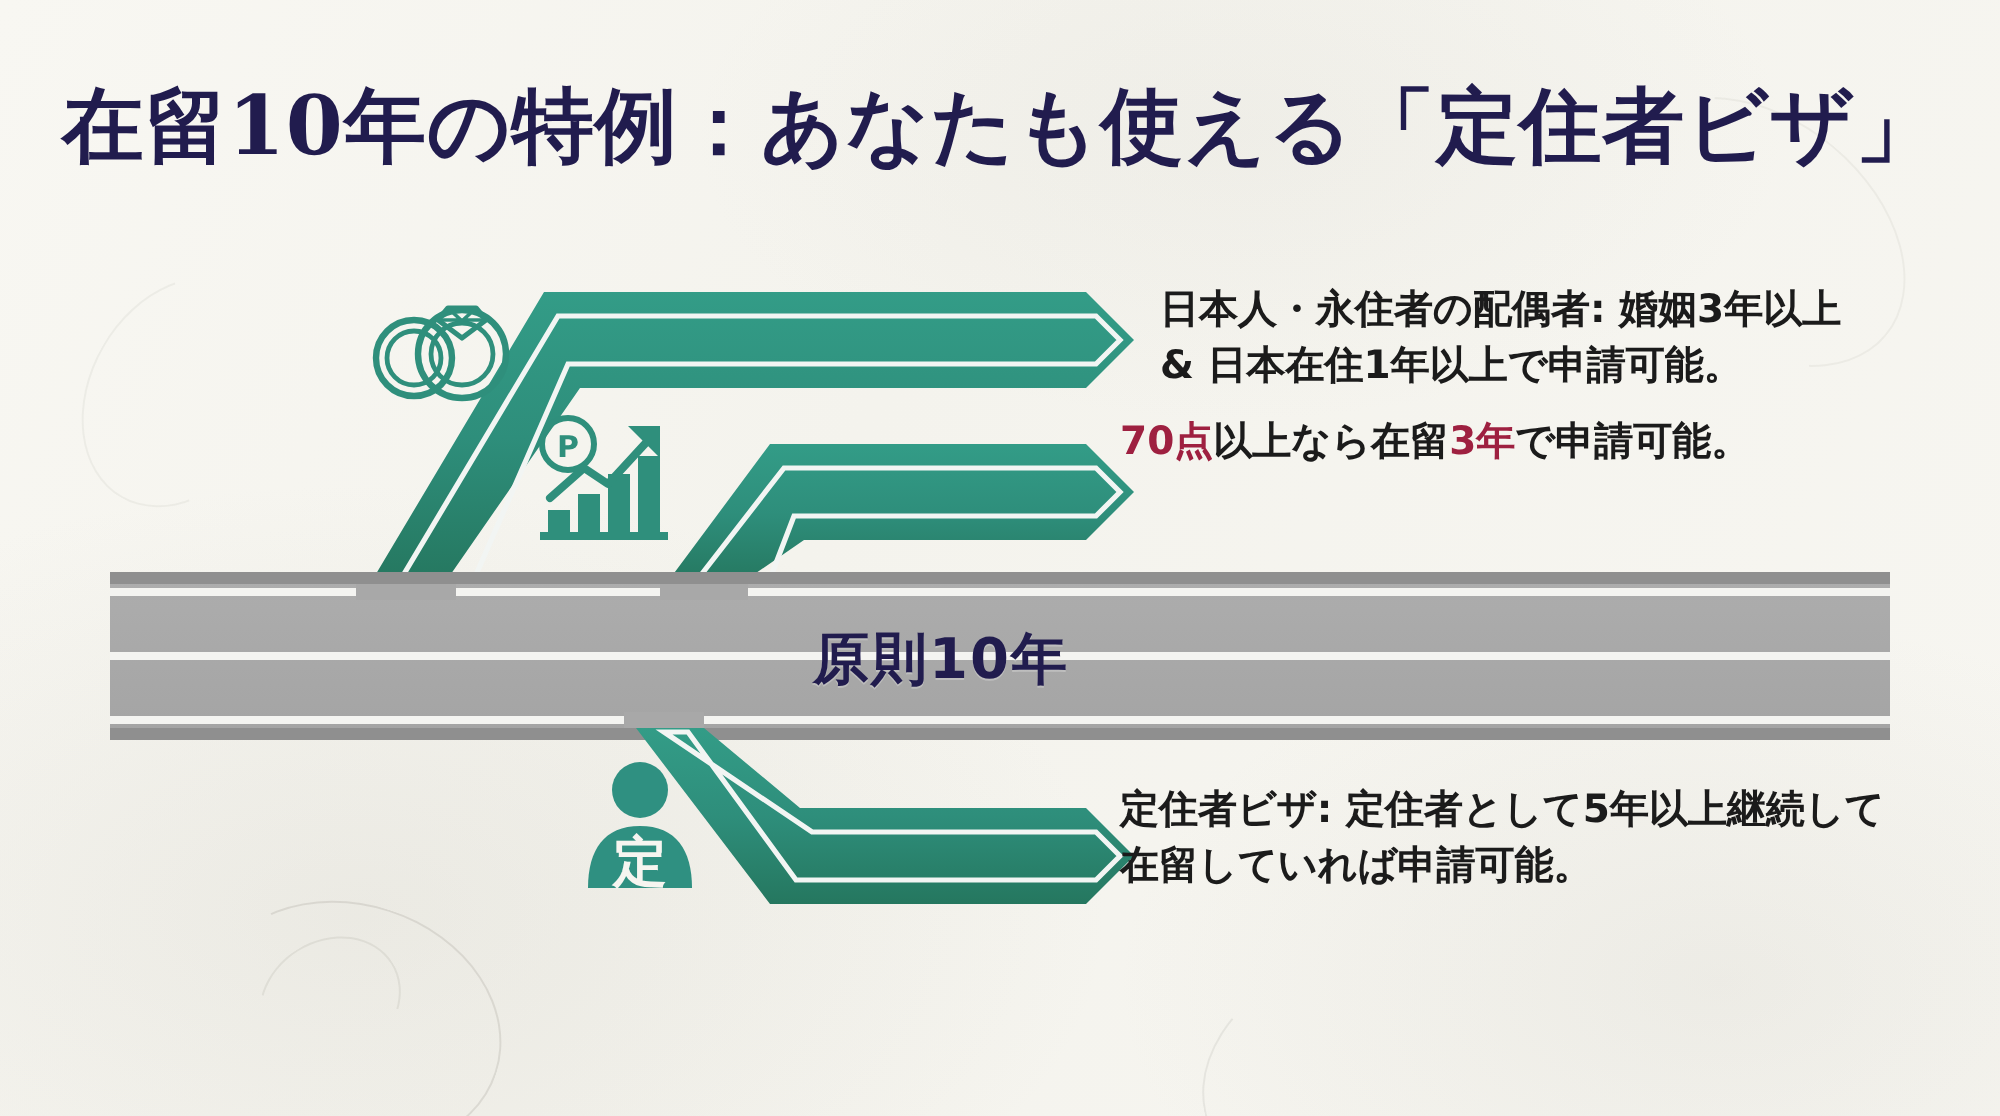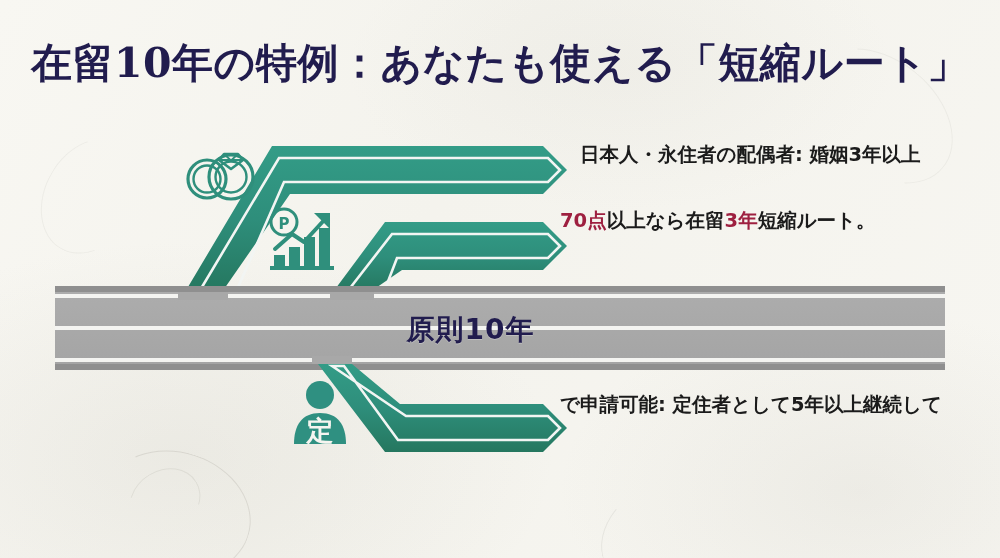--- a/index.html
+++ b/index.html
@@ -96,21 +96,21 @@
 <body>
 
 <div id="stage">
 
   <div class="fibre f1"></div>
   <div class="fibre f2"></div>
   <div class="fibre f3"></div>
   <div class="fibre f4"></div>
   <div class="fibre f5"></div>
 
-  <div id="title">在留10年の特例：あなたも使える「短縮ルート」</div>
+  <div id="title">在留10年の特例：あなたも使える「定住者ビザ」</div>
 
   <svg id="diagram" viewBox="0 0 1000 558" xmlns="http://www.w3.org/2000/svg">
     <defs>
       <linearGradient id="tealGrad" x1="0" y1="0" x2="0" y2="1">
         <stop offset="0%" stop-color="#339c87"></stop>
         <stop offset="50%" stop-color="#2e8e7b"></stop>
         <stop offset="100%" stop-color="#25775f"></stop>
       </linearGradient>
       <linearGradient id="roadGrad" x1="0" y1="0" x2="0" y2="1">
         <stop offset="0%" stop-color="#adadad"></stop>
@@ -173,27 +173,29 @@
       <text x="28" y="60" text-anchor="middle" font-family="DejaVu Sans, Liberation Sans, sans-serif" font-size="27" font-weight="700" fill="#f6f5f0">定</text>
     </g>
   </svg>
 
   <div id="road-label">原則10年</div>
 
   <div class="callout" id="callout-spouse">
     <div>
       <span>日本人・永住者の配偶者: </span><span>婚姻3年以上</span>
     </div>
+    <div>&amp; 日本在住1年以上で申請可能。</div>
   </div>
 
   <div class="callout" id="callout-points">
     <div>
-      <span class="hl">70点</span><span>以上なら在留</span><span class="hl">3年</span><span>短縮ルート。</span>
+      <span class="hl">70点</span><span>以上なら在留</span><span class="hl">3年</span><span>で申請可能。</span>
     </div>
   </div>
 
   <div class="callout" id="callout-settler">
     <div>
-      <span>で申請可能: </span><span>定住者として5年以上継続して</span>
+      <span>定住者ビザ: </span><span>定住者として5年以上継続して</span>
     </div>
+    <div>在留していれば申請可能。</div>
   </div>
 
 </div>
 
 </body></html>

